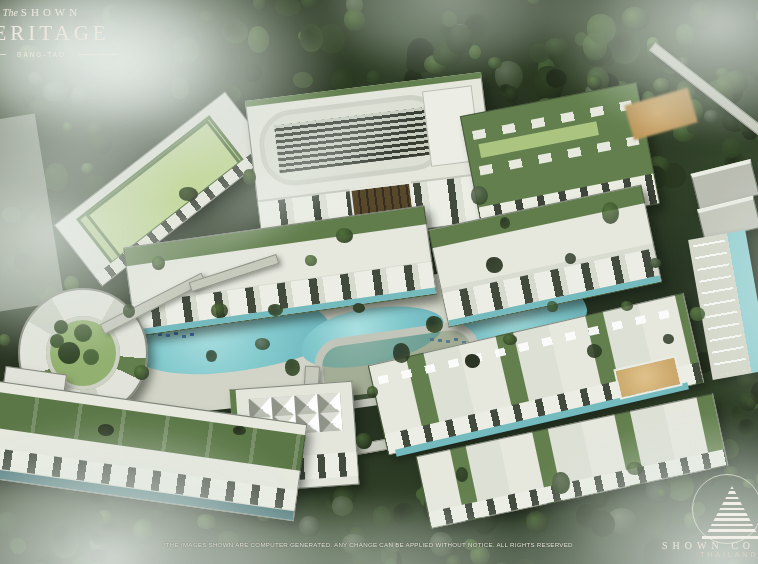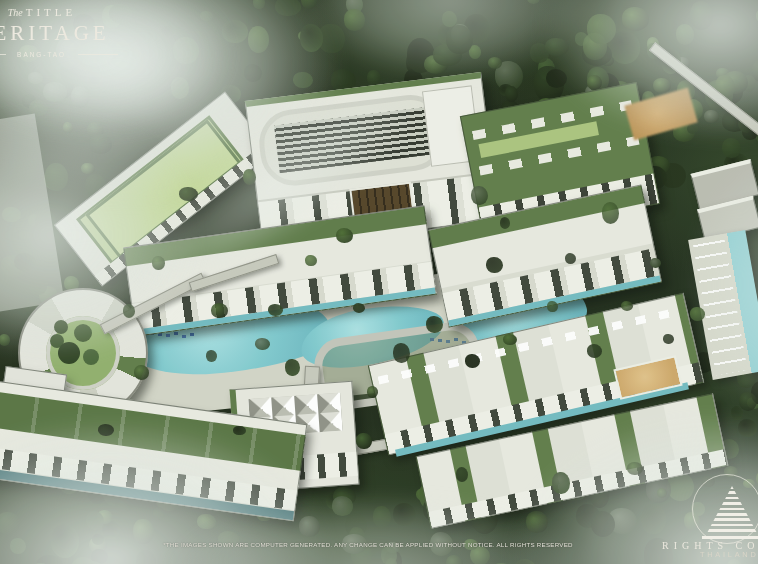--- a/index.html
+++ b/index.html
@@ -521,32 +521,32 @@
     </div>
   <div class="fog" id="fog-bc">
       <div class="fog-core"></div>
     </div>
   <div class="fog" id="fog-br">
       <div class="fog-core"></div>
     </div>
   <div id="haze"></div>
 
   <div class="logo">
-    <div class="line1"><span class="script">The</span><span>TITLE</span></div>
+    <div class="line1"><span class="script">The</span><span>SHOWN</span></div>
     <div class="line2">HERITAGE</div>
     <div class="line3">
       <span class="rule"></span>
       <span class="loc">BANG-TAO</span>
       <span class="rule"></span>
     </div>
   </div>
 
   <div class="disclaimer">*THE IMAGES SHOWN ARE COMPUTER GENERATED. ANY CHANGE CAN BE APPLIED WITHOUT NOTICE. ALL RIGHTS RESERVED</div>
 
   <div class="dev-logo">
     <div id="dev-circle"></div>
     <div id="dev-chedi2"></div>
     <div id="dev-base"></div>
-    <div id="dev-name">RIGHTS CO</div>
+    <div id="dev-name">SHOWN CO</div>
     <div id="dev-country">THAILAND</div>
   </div>
 
 </div>
 
 </body></html>

